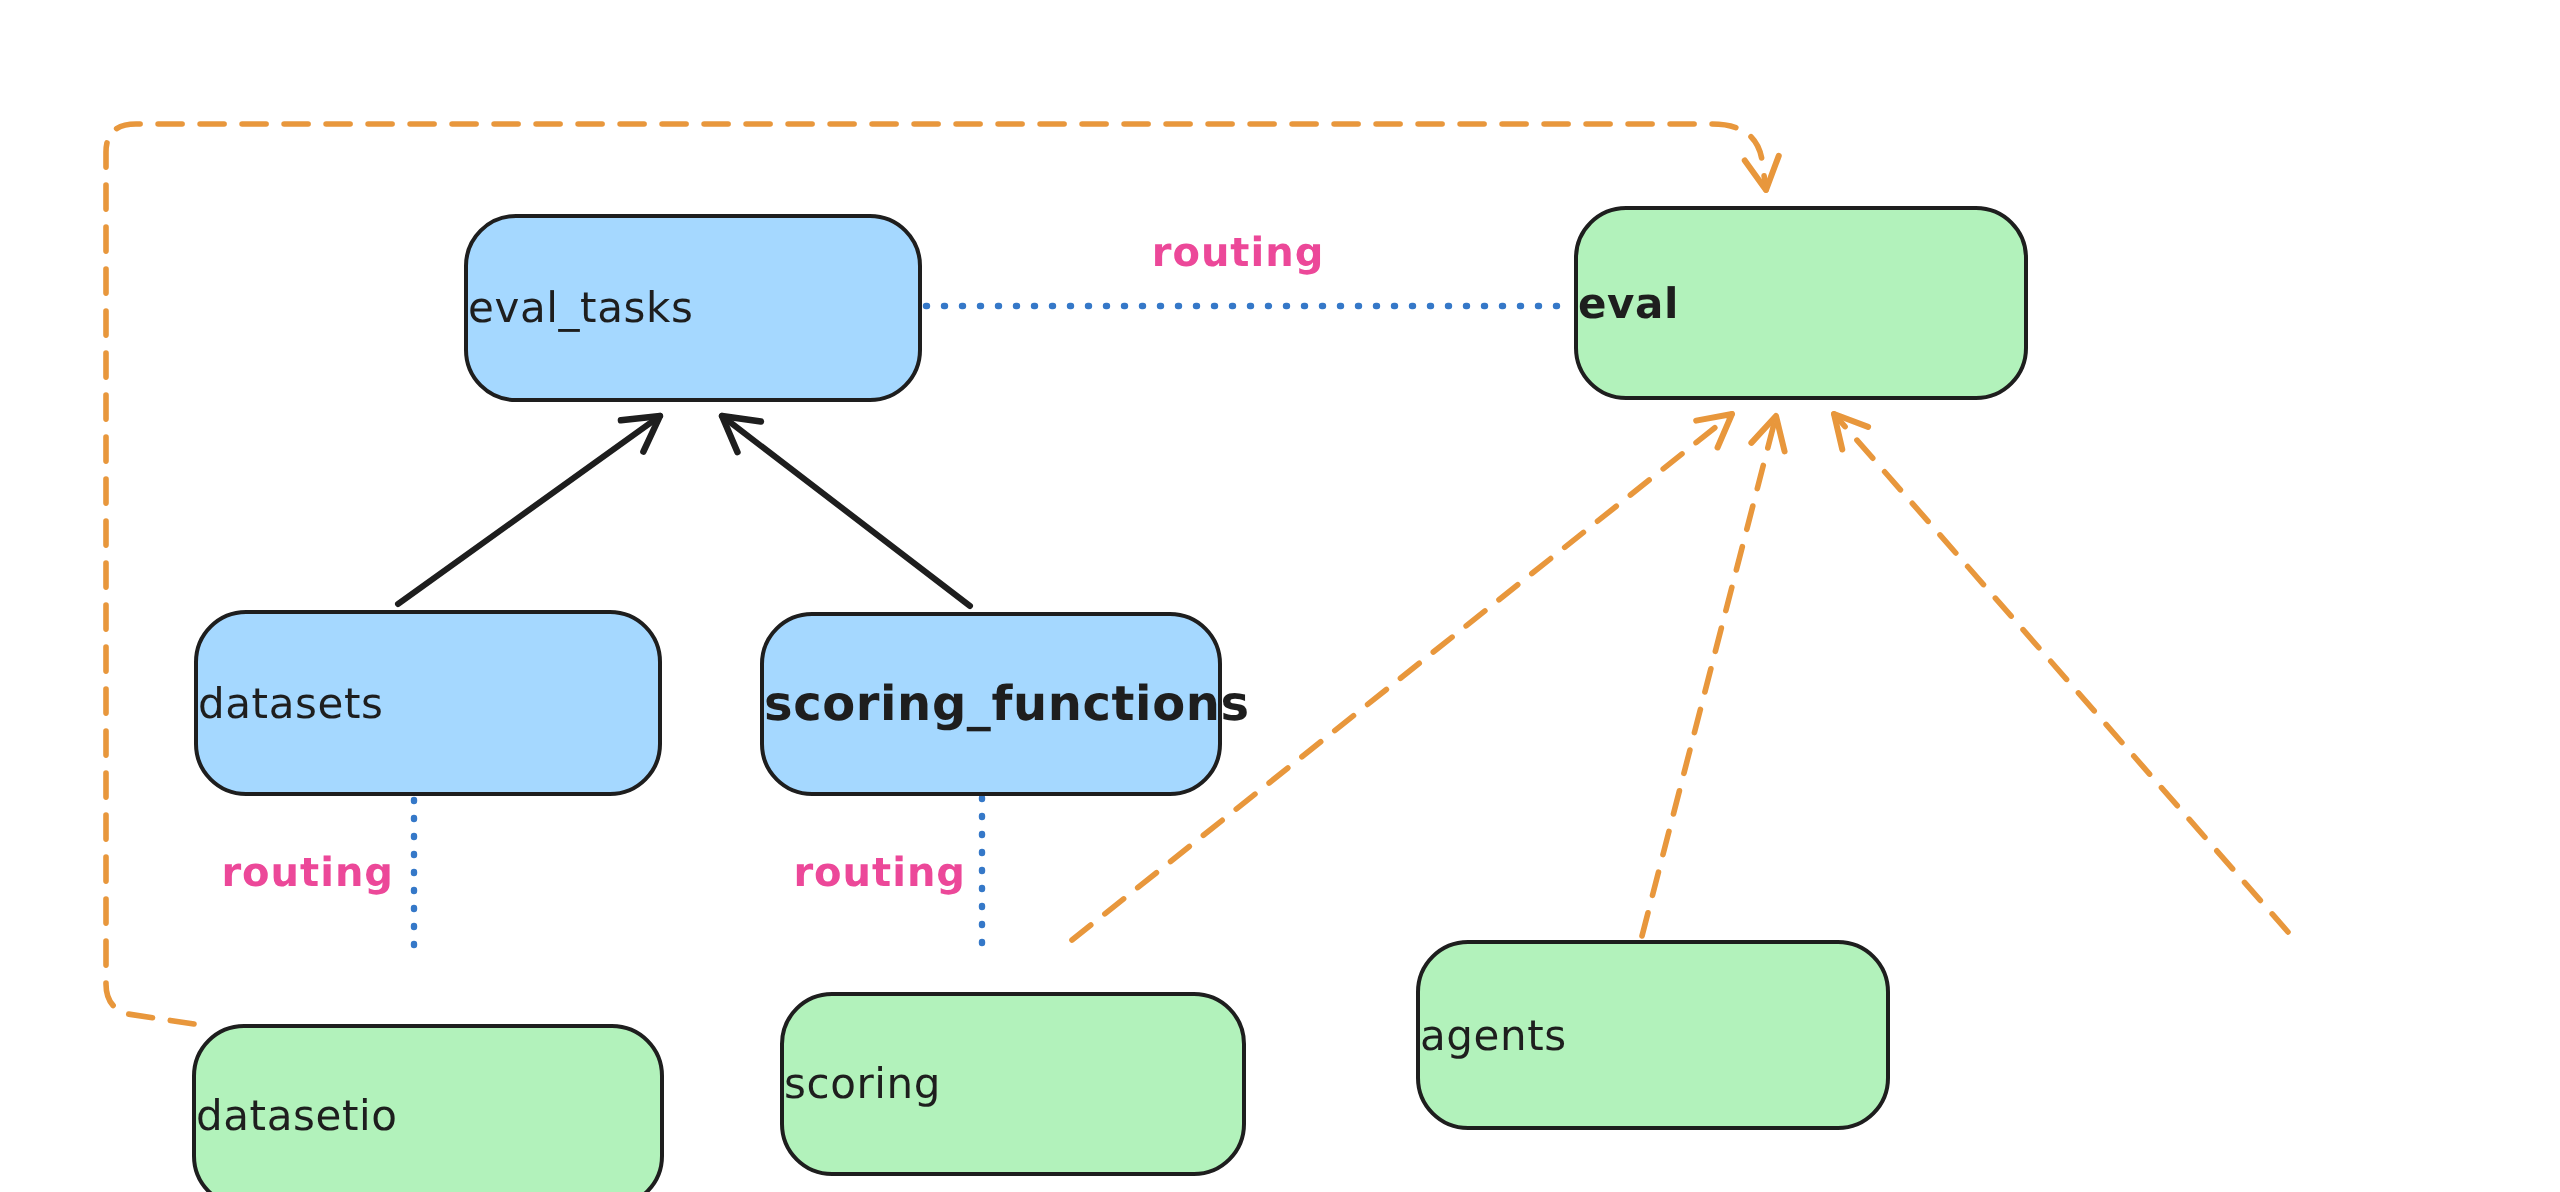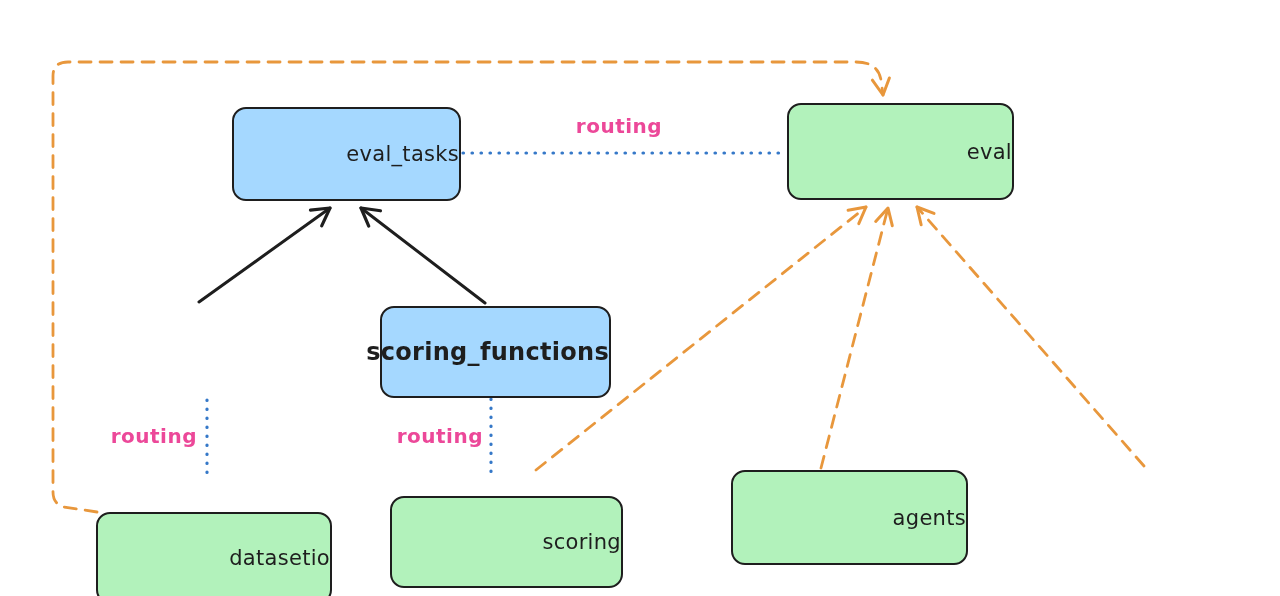--- a/index.html
+++ b/index.html
@@ -21,39 +21,39 @@
     top: 0;
     width: 1280px;
     height: 596px;
     z-index: 1;
   }
   .node {
     position: absolute;
     z-index: 2;
     display: flex;
     align-items: center;
-    justify-content: flex-end;
+    justify-content: flex-start;
     border: 2.5px solid #1e1e1e;
-    border-radius: 14px;
+    border-radius: 26px;
     box-sizing: border-box;
     color: #1e1e1e;
     font-size: 21px;
     letter-spacing: 0.3px;
     background: #ffffff;
   }
   .node.api   { background: #a5d8ff; }
   .node.prov  { background: #b2f2bb; }
 
   .node-eval_tasks        { left: 232px;  top: 107px; width: 229px; height: 94px; }
-  .node-eval              { left: 787px;  top: 103px; width: 227px; height: 97px; }
+  .node-eval              { left: 787px;  top: 103px; width: 227px; height: 97px; font-weight: bold; }
   .node-datasets          { left: 97px;   top: 305px; width: 234px; height: 93px; }
   .node-scoring_functions { left: 380px;  top: 306px; width: 231px; height: 92px; font-size: 24px; font-weight: bold; }
   .node-datasetio         { left: 96px;   top: 476px; width: 236px; height: 92px; margin-top: 36px; }
   .node-scoring           { left: 390px;  top: 496px; width: 233px; height: 92px; }
-  .node-agents            { left: 708px;  top: 470px; width: 237px; height: 95px; margin-left: 23px; }
+  .node-agents            { left: 708px;  top: 470px; width: 237px; height: 95px; }
   .node-inference         { left: 1023px; top: 467px; width: 232px; height: 95px; }
 
   .edge-label {
     position: absolute;
     z-index: 3;
     color: #ec4899;
     font-size: 20px;
     font-weight: bold;
     letter-spacing: 0.5px;
   }
@@ -88,20 +88,23 @@
     <path d="M821,468 L888,208" fill="none" stroke="#e8973c" stroke-width="2.8" stroke-linecap="round" stroke-dasharray="12 9" marker-end="url(#arrowOrange)"></path>
     <path d="M1144,466 L917,207" fill="none" stroke="#e8973c" stroke-width="2.8" stroke-linecap="round" stroke-dasharray="12 9" marker-end="url(#arrowOrange)"></path>
   </svg>
 
   <div class="node api node-eval_tasks">
     <span>eval_tasks</span>
   </div>
   <div class="node prov node-eval">
     <span>eval</span>
   </div>
+  <div class="node api node-datasets">
+    <span>datasets</span>
+  </div>
   <div class="node api node-scoring_functions">
     <span>scoring_functions</span>
   </div>
   <div class="node prov node-datasetio">
     <span>datasetio</span>
   </div>
   <div class="node prov node-scoring">
     <span>scoring</span>
   </div>
   <div class="node prov node-agents">

